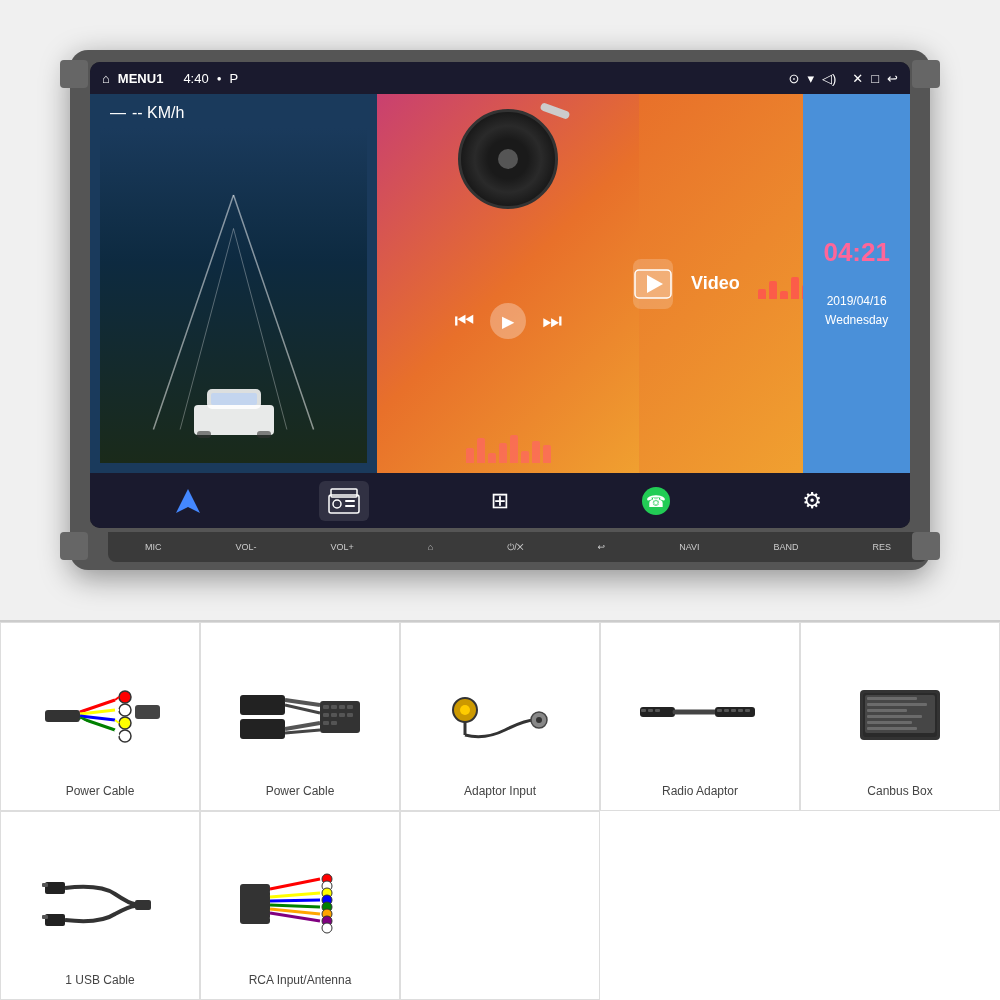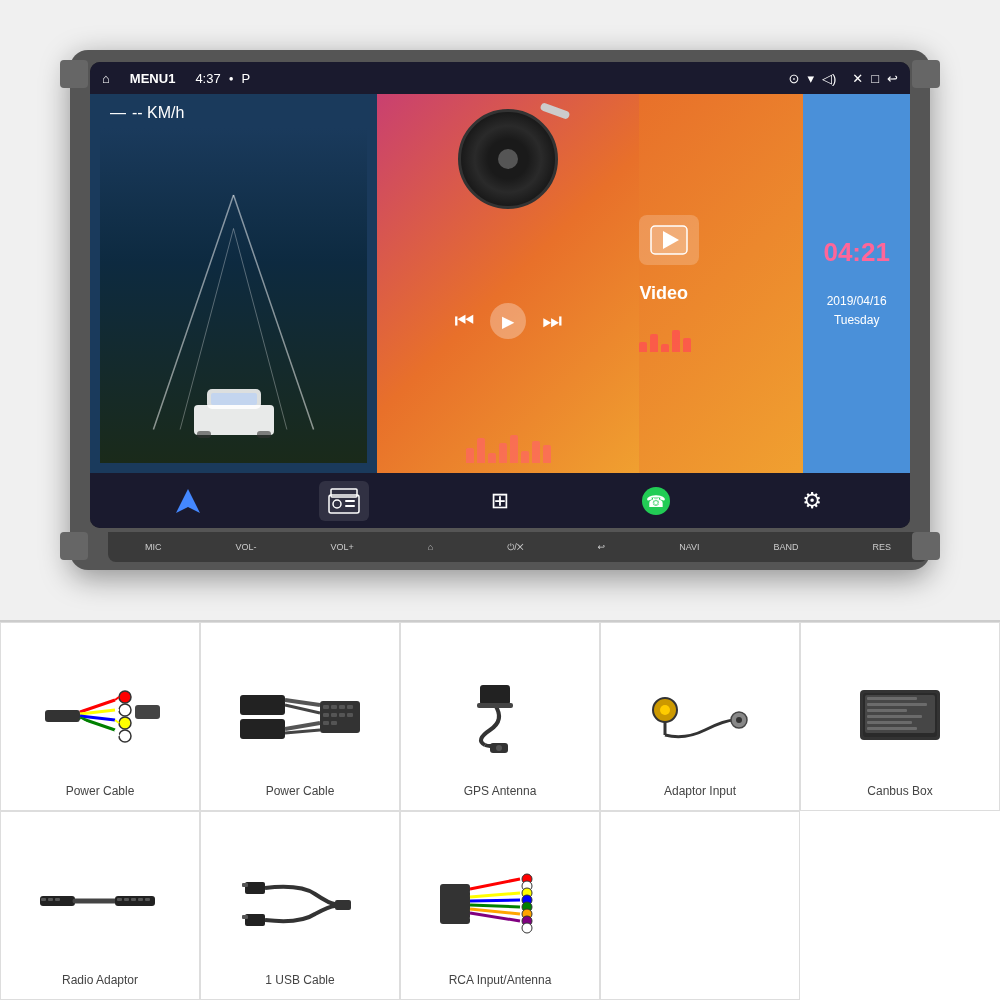--- a/index.html
+++ b/index.html
@@ -191,21 +191,22 @@
       width: 8px;
       background: rgba(255,100,100,0.7);
       border-radius: 2px 2px 0 0;
     }
 
     
     .panel-video {
       width: 20%;
       background: linear-gradient(135deg, #e8702a 0%, #f0a030 100%);
       display: flex;
-      flex-direction: column;
+      flex-direction: row;
+      align-items: center;
       justify-content: center;
       gap: 18px;
     }
 
     .video-icon {
       width: 60px;
       height: 50px;
       background: rgba(255,255,255,0.2);
       border-radius: 8px;
       display: flex;
@@ -326,22 +327,22 @@
 
 <div class="top-section">
   <div class="radio-outer">
     <div class="corner-tab-bl"></div>
     <div class="corner-tab-br"></div>
 
     <div class="screen-bezel">
 
       <div class="status-bar">
         <span>⌂</span>
-        <span style="font-weight:bold;margin-left:12px;text-align:right;">MENU1</span>
-        <span style="margin-left:12px;">4:37</span>
+        <span style="font-weight:bold;margin-left:0;text-align:right;">MENU1</span>
+        <span style="margin-left:12px;">4:40</span>
         <span style="font-size:8px;">●</span>
         <span>P</span>
         <span style="flex:1"></span>
         <span>⊙</span>
         <span>▾</span>
         <span>◁)</span>
         <span style="margin-left:8px;">✕</span>
         <span>□</span>
         <span>↩</span>
       </div>
@@ -408,21 +409,21 @@
             <div class="eq-bar" style="height:8px;background:rgba(255,80,80,0.8);"></div>
             <div class="eq-bar" style="height:22px;background:rgba(255,80,80,0.8);"></div>
             <div class="eq-bar" style="height:14px;background:rgba(255,80,80,0.8);"></div>
           </div>
         </div>
 
         <div class="panel-clock">
           <div class="clock-time">04:21</div>
           <div class="clock-date">
             <span>2019/04/16</span><br>
-            <span>Tuesday</span>
+            <span>Wednesday</span>
           </div>
         </div>
 
       </div>
 
       <div class="bottom-dock">
         <div class="dock-item" style="color:#4488ff;font-size:26px;">
           <svg width="30" height="30">
               <polygon points="15,3 27,27 15,21 3,27" fill="#4488ff"></polygon>
             </svg>
@@ -512,75 +513,38 @@
           <rect x="96" y="38" width="6" height="4" rx="1" fill="#555"></rect>
           <rect x="104" y="38" width="6" height="4" rx="1" fill="#555"></rect>
           <rect x="112" y="38" width="6" height="4" rx="1" fill="#555"></rect>
           <rect x="88" y="46" width="6" height="4" rx="1" fill="#555"></rect>
           <rect x="96" y="46" width="6" height="4" rx="1" fill="#555"></rect>
         </svg>
       </div>
       <div class="accessory-label">Power Cable</div>
     </div>
 
-    <div class="accessory-cell">
-      <div class="accessory-img">
-        <svg width="130" height="80">
-
-          <rect x="45" y="10" width="30" height="20" rx="3" fill="#222"></rect>
-
-          <path d="M60 30 Q70 45 55 55 Q40 65 50 70" stroke="#333" stroke-width="4" fill="none"></path>
-          <path d="M50 70 Q55 72 60 70" stroke="#333" stroke-width="4" fill="none"></path>
-
-          <rect x="55" y="68" width="18" height="10" rx="3" fill="#333"></rect>
-          <circle cx="64" cy="73" r="3" fill="#555"></circle>
-
-          <rect x="42" y="28" width="36" height="5" rx="2" fill="#444"></rect>
-        </svg>
-      </div>
-      <div class="accessory-label">GPS Antenna</div>
-    </div>
 
     <div class="accessory-cell">
       <div class="accessory-img">
         <svg width="130" height="80">
 
           <circle cx="30" cy="35" r="12" fill="#cc9900" stroke="#333" stroke-width="2"></circle>
           <circle cx="30" cy="35" r="5" fill="#ffcc00"></circle>
           <line x1="30" y1="47" x2="30" y2="60" stroke="#333" stroke-width="3"></line>
 
           <path d="M30 60 Q50 65 70 55 Q90 45 100 45" stroke="#333" stroke-width="3" fill="none"></path>
 
           <circle cx="104" cy="45" r="8" fill="#888" stroke="#444" stroke-width="1.5"></circle>
           <circle cx="104" cy="45" r="3" fill="#333"></circle>
         </svg>
       </div>
       <div class="accessory-label">Adaptor Input</div>
     </div>
 
-
-    <div class="accessory-cell">
-      <div class="accessory-img">
-        <svg width="130" height="80">
-
-          <rect x="25" y="15" width="80" height="50" rx="4" fill="#333"></rect>
-          <rect x="28" y="18" width="74" height="44" rx="3" fill="#2a2a2a"></rect>
-
-          <rect x="32" y="22" width="50" height="3" rx="1" fill="#555"></rect>
-          <rect x="32" y="28" width="60" height="3" rx="1" fill="#555"></rect>
-          <rect x="32" y="34" width="40" height="3" rx="1" fill="#555"></rect>
-          <rect x="32" y="40" width="55" height="3" rx="1" fill="#555"></rect>
-          <rect x="32" y="46" width="45" height="3" rx="1" fill="#555"></rect>
-          <rect x="32" y="52" width="50" height="3" rx="1" fill="#555"></rect>
-
-          <rect x="30" y="20" width="70" height="38" rx="2" fill="#eee" opacity="0.15"></rect>
-        </svg>
-      </div>
-      <div class="accessory-label">Canbus Box</div>
-    </div>
 
     <div class="accessory-cell">
       <div class="accessory-img">
         <svg width="130" height="80">
 
           <rect x="5" y="32" width="35" height="10" rx="3" fill="#222"></rect>
           <rect x="6" y="34" width="5" height="3" rx="1" fill="#555"></rect>
           <rect x="13" y="34" width="5" height="3" rx="1" fill="#555"></rect>
           <rect x="20" y="34" width="5" height="3" rx="1" fill="#555"></rect>
           <line x1="40" y1="37" x2="80" y2="37" stroke="#444" stroke-width="5" stroke-linecap="round"></line>
@@ -592,20 +556,40 @@
           <rect x="110" y="34" width="5" height="3" rx="1" fill="#555"></rect>
         </svg>
       </div>
       <div class="accessory-label">Radio Adaptor</div>
     </div>
 
     <div class="accessory-cell">
       <div class="accessory-img">
         <svg width="130" height="80">
 
+          <rect x="25" y="15" width="80" height="50" rx="4" fill="#333"></rect>
+          <rect x="28" y="18" width="74" height="44" rx="3" fill="#2a2a2a"></rect>
+
+          <rect x="32" y="22" width="50" height="3" rx="1" fill="#555"></rect>
+          <rect x="32" y="28" width="60" height="3" rx="1" fill="#555"></rect>
+          <rect x="32" y="34" width="40" height="3" rx="1" fill="#555"></rect>
+          <rect x="32" y="40" width="55" height="3" rx="1" fill="#555"></rect>
+          <rect x="32" y="46" width="45" height="3" rx="1" fill="#555"></rect>
+          <rect x="32" y="52" width="50" height="3" rx="1" fill="#555"></rect>
+
+          <rect x="30" y="20" width="70" height="38" rx="2" fill="#eee" opacity="0.15"></rect>
+        </svg>
+      </div>
+      <div class="accessory-label">Canbus Box</div>
+    </div>
+
+    <div class="accessory-cell">
+      <div class="accessory-img">
+        <svg width="130" height="80">
+
           <rect x="10" y="18" width="20" height="12" rx="2" fill="#222"></rect>
           <path d="M30 24 Q65 20 80 30 Q95 40 100 40" stroke="#333" stroke-width="4" fill="none"></path>
           <rect x="100" y="36" width="16" height="10" rx="2" fill="#333"></rect>
 
           <rect x="10" y="50" width="20" height="12" rx="2" fill="#222"></rect>
           <path d="M30 56 Q65 60 80 50 Q95 42 100 42" stroke="#333" stroke-width="4" fill="none"></path>
 
           <rect x="7" y="19" width="6" height="4" rx="1" fill="#555"></rect>
           <rect x="7" y="51" width="6" height="4" rx="1" fill="#555"></rect>
         </svg>

